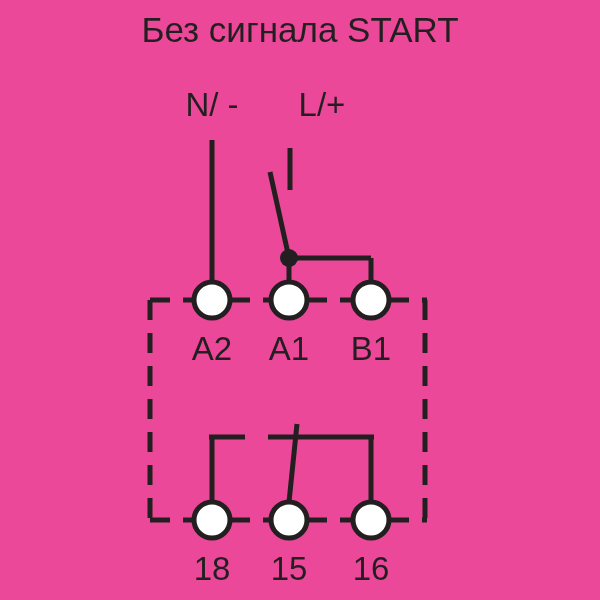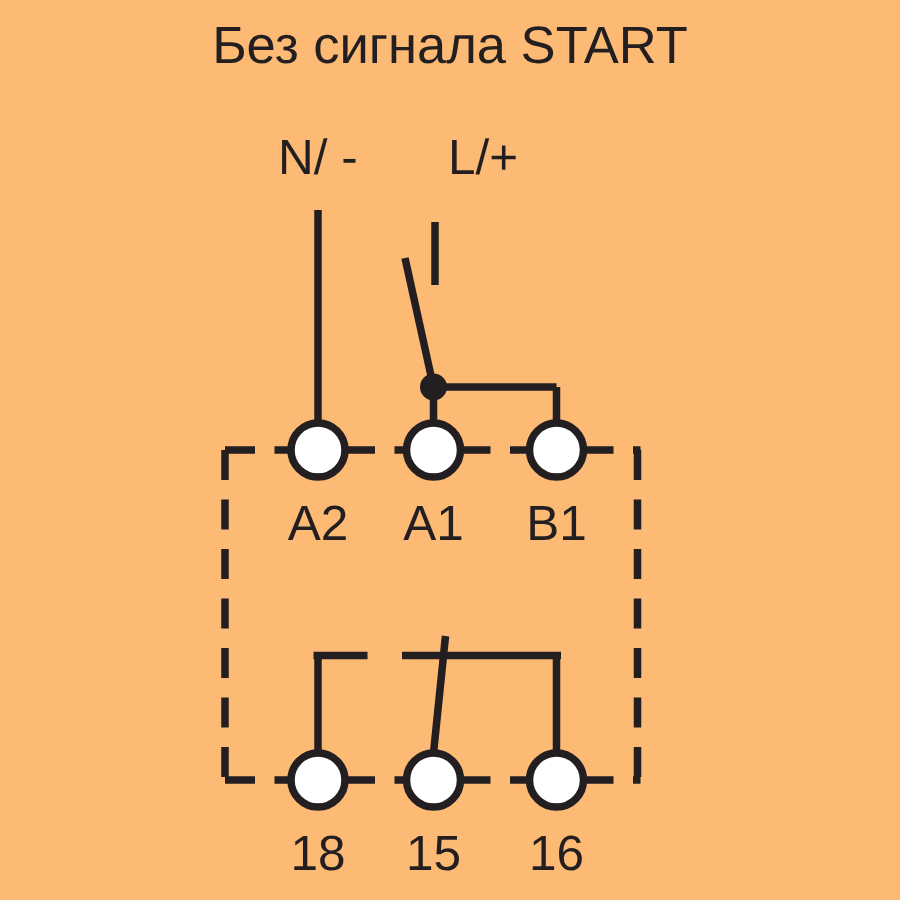--- a/index.html
+++ b/index.html
@@ -10,21 +10,21 @@
   body {
     width: 600px;
     height: 600px;
     font-family: "Liberation Sans", sans-serif;
     overflow: hidden;
   }
   #diagram-root {
     position: relative;
     width: 600px;
     height: 600px;
-    background: #fdba74;
+    background: #ec4899;
   }
   svg.schematic {
     display: block;
     width: 600px;
     height: 600px;
   }
   text {
     font-family: "Liberation Sans", sans-serif;
     fill: #231f20;
   }

